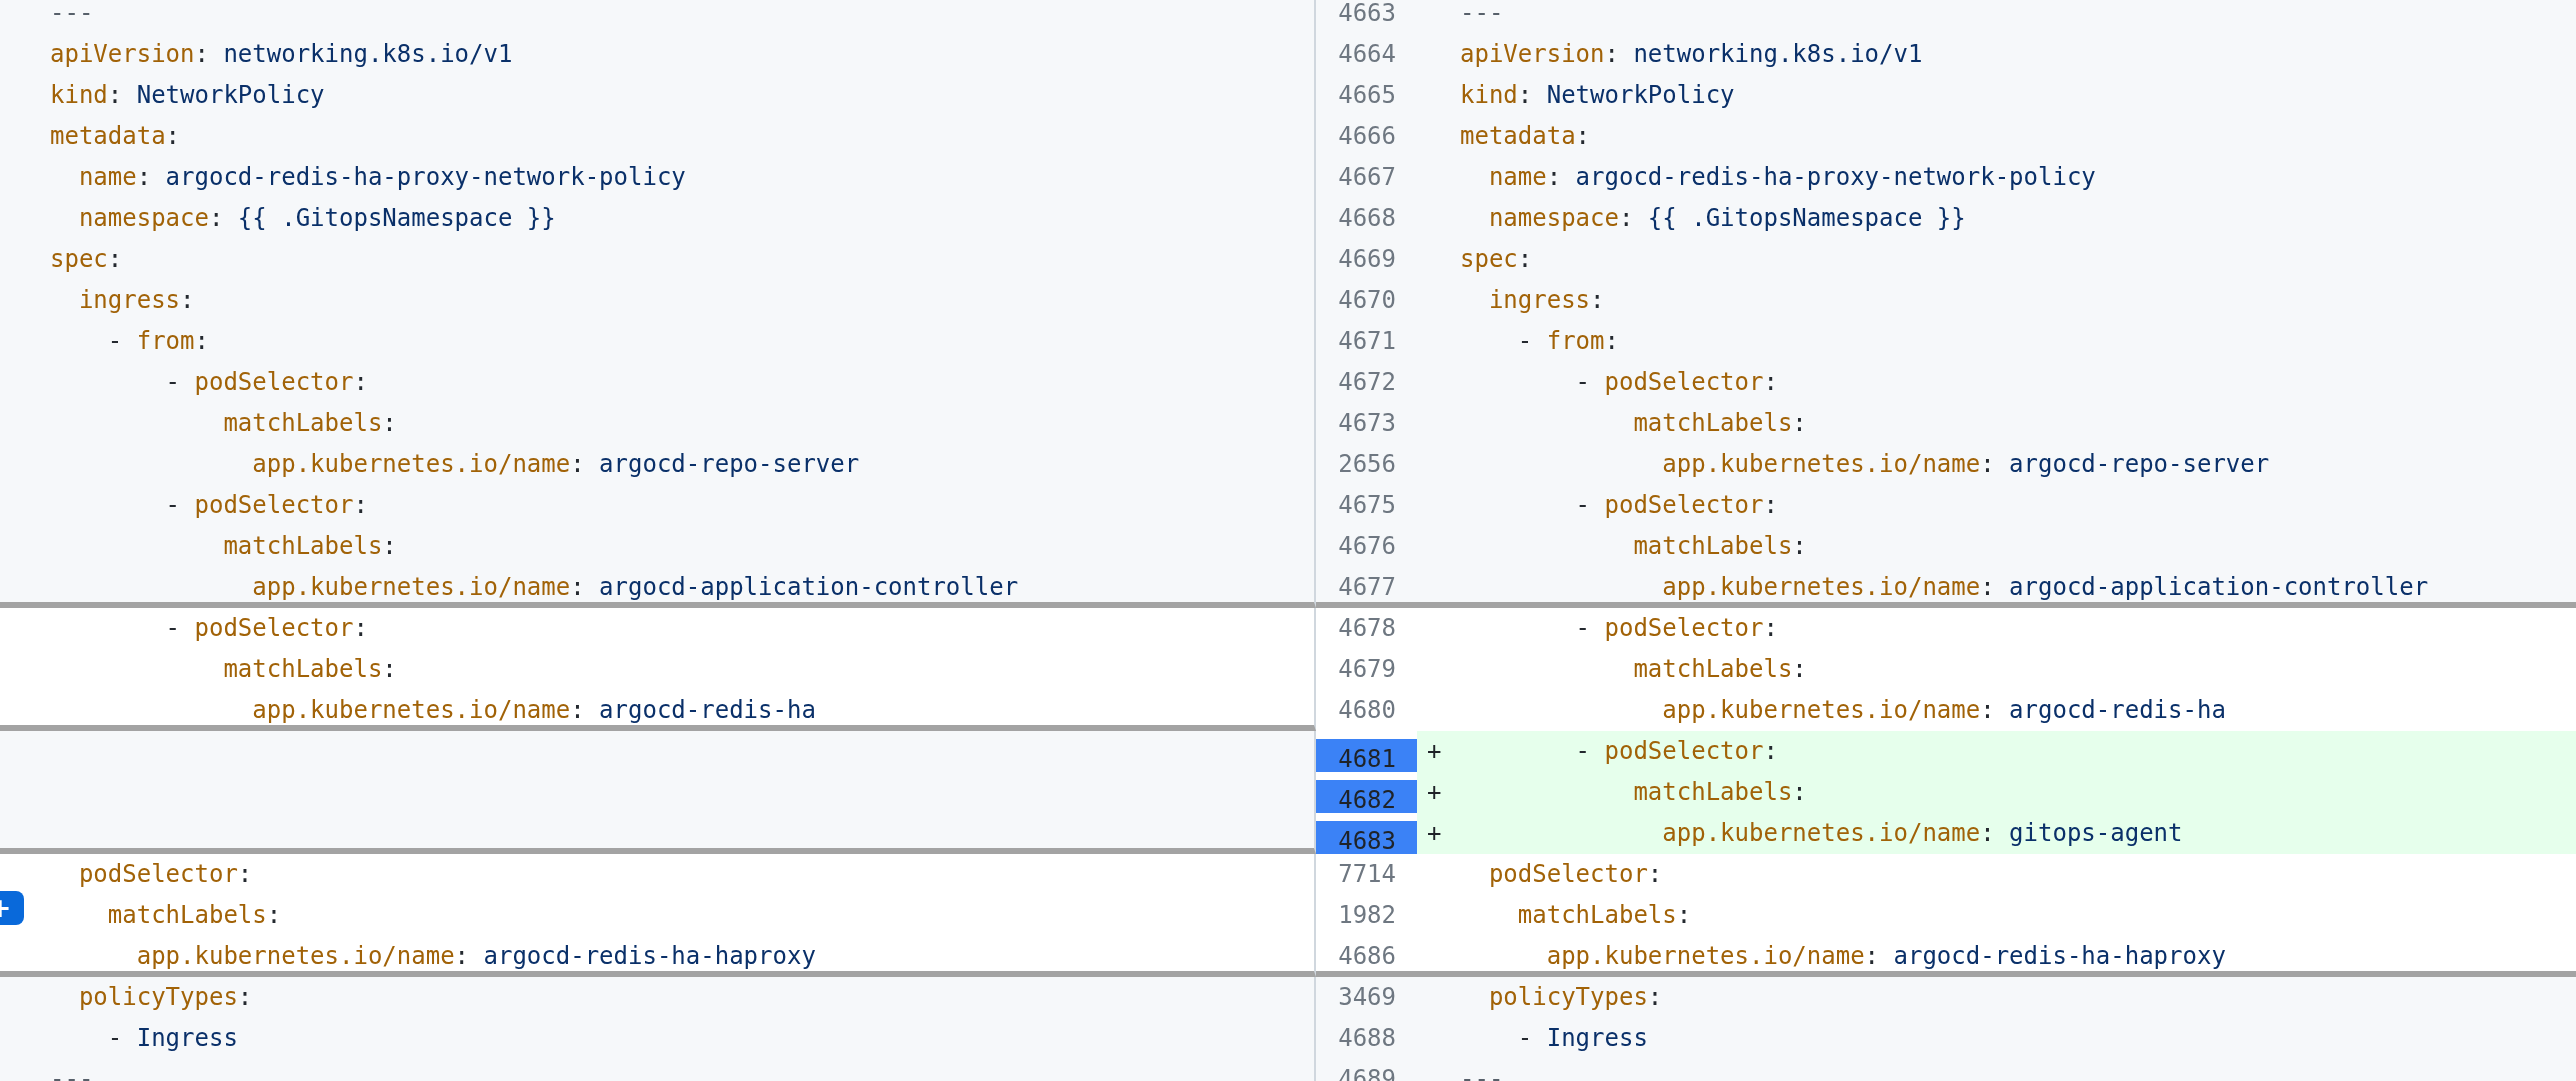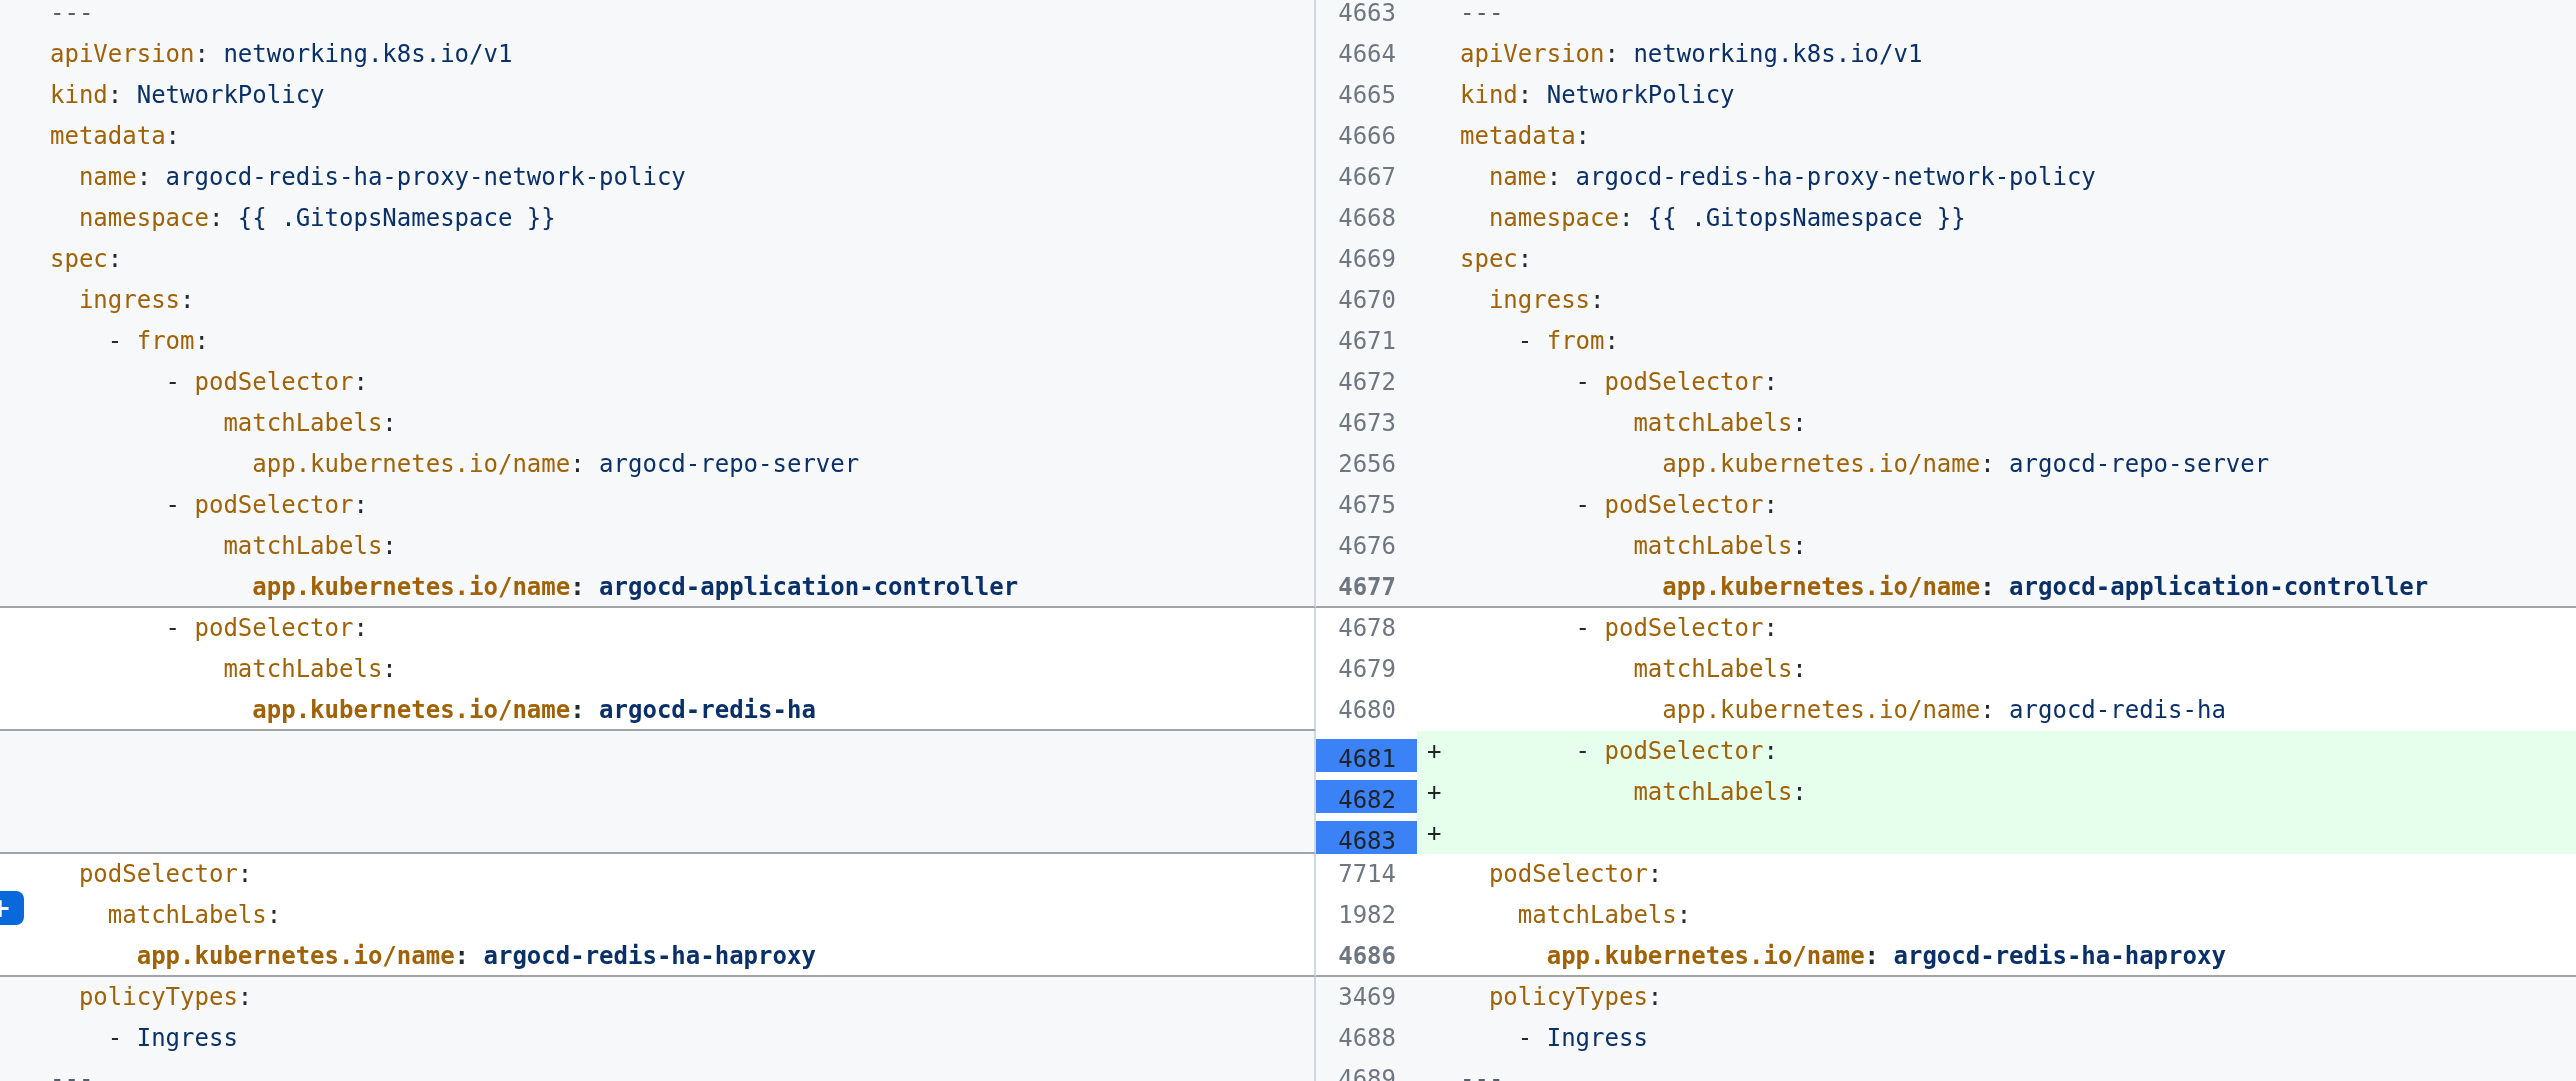--- a/index.html
+++ b/index.html
@@ -40,21 +40,21 @@
   .s{color:#0a3069;}   
   .p{color:#24292f;}   
   .m{color:#57606a;}   
   
   .bg-gray{background:#f6f8fa;}
   .bg-white{background:#ffffff;}
   .bg-empty{background:#f6f8fa;}
   .bg-addnum{background:#3b82f6;color:#1f2328;margin-top:8px;}
   .bg-add{background:#e6ffec;}
   
-  .bb{border-bottom:2px solid #a3a3a3;font-weight:bold;}
+  .bb{border-bottom:6px solid #a3a3a3;}
   
   .comment-btn{
     position:absolute;
     left:-24px;top:891px;
     width:48px;height:34px;
     background:#0969da;
     color:#ffffff;
     border:none;border-radius:8px;
     font-family:"DejaVu Sans","Liberation Sans",sans-serif;
     font-size:27px;font-weight:bold;
@@ -164,21 +164,21 @@
         <div class="cell cell-code bg-add"><span class="marker">+</span><span class="codeline"><span class="p">        - </span><span class="k">podSelector</span><span class="p">:</span></span></div>
       </div>
       <div class="row">
         <div class="cell cell-left bg-empty"></div>
         <div class="cell cell-num bg-addnum">4682</div>
         <div class="cell cell-code bg-add"><span class="marker">+</span><span class="codeline"><span class="p">            </span><span class="k">matchLabels</span><span class="p">:</span></span></div>
       </div>
       <div class="row">
         <div class="cell cell-left bg-empty bb"></div>
         <div class="cell cell-num bg-addnum">4683</div>
-        <div class="cell cell-code bg-add"><span class="marker">+</span></div>
+        <div class="cell cell-code bg-add"><span class="marker">+</span><span class="codeline"><span class="p">              </span><span class="k">app.kubernetes.io/name</span><span class="p">:</span><span class="s"> gitops-agent</span></span></div>
       </div>
       <div class="row">
         <div class="cell cell-left bg-white"><span class="codeline"><span class="p">  </span><span class="k">podSelector</span><span class="p">:</span></span></div>
         <div class="cell cell-num bg-white">7714</div>
         <div class="cell cell-code bg-white"><span class="codeline"><span class="p">  </span><span class="k">podSelector</span><span class="p">:</span></span></div>
       </div>
       <div class="row">
         <div class="cell cell-left bg-white"><span class="codeline"><span class="p">    </span><span class="k">matchLabels</span><span class="p">:</span></span></div>
         <div class="cell cell-num bg-white">1982</div>
         <div class="cell cell-code bg-white"><span class="codeline"><span class="p">    </span><span class="k">matchLabels</span><span class="p">:</span></span></div>

